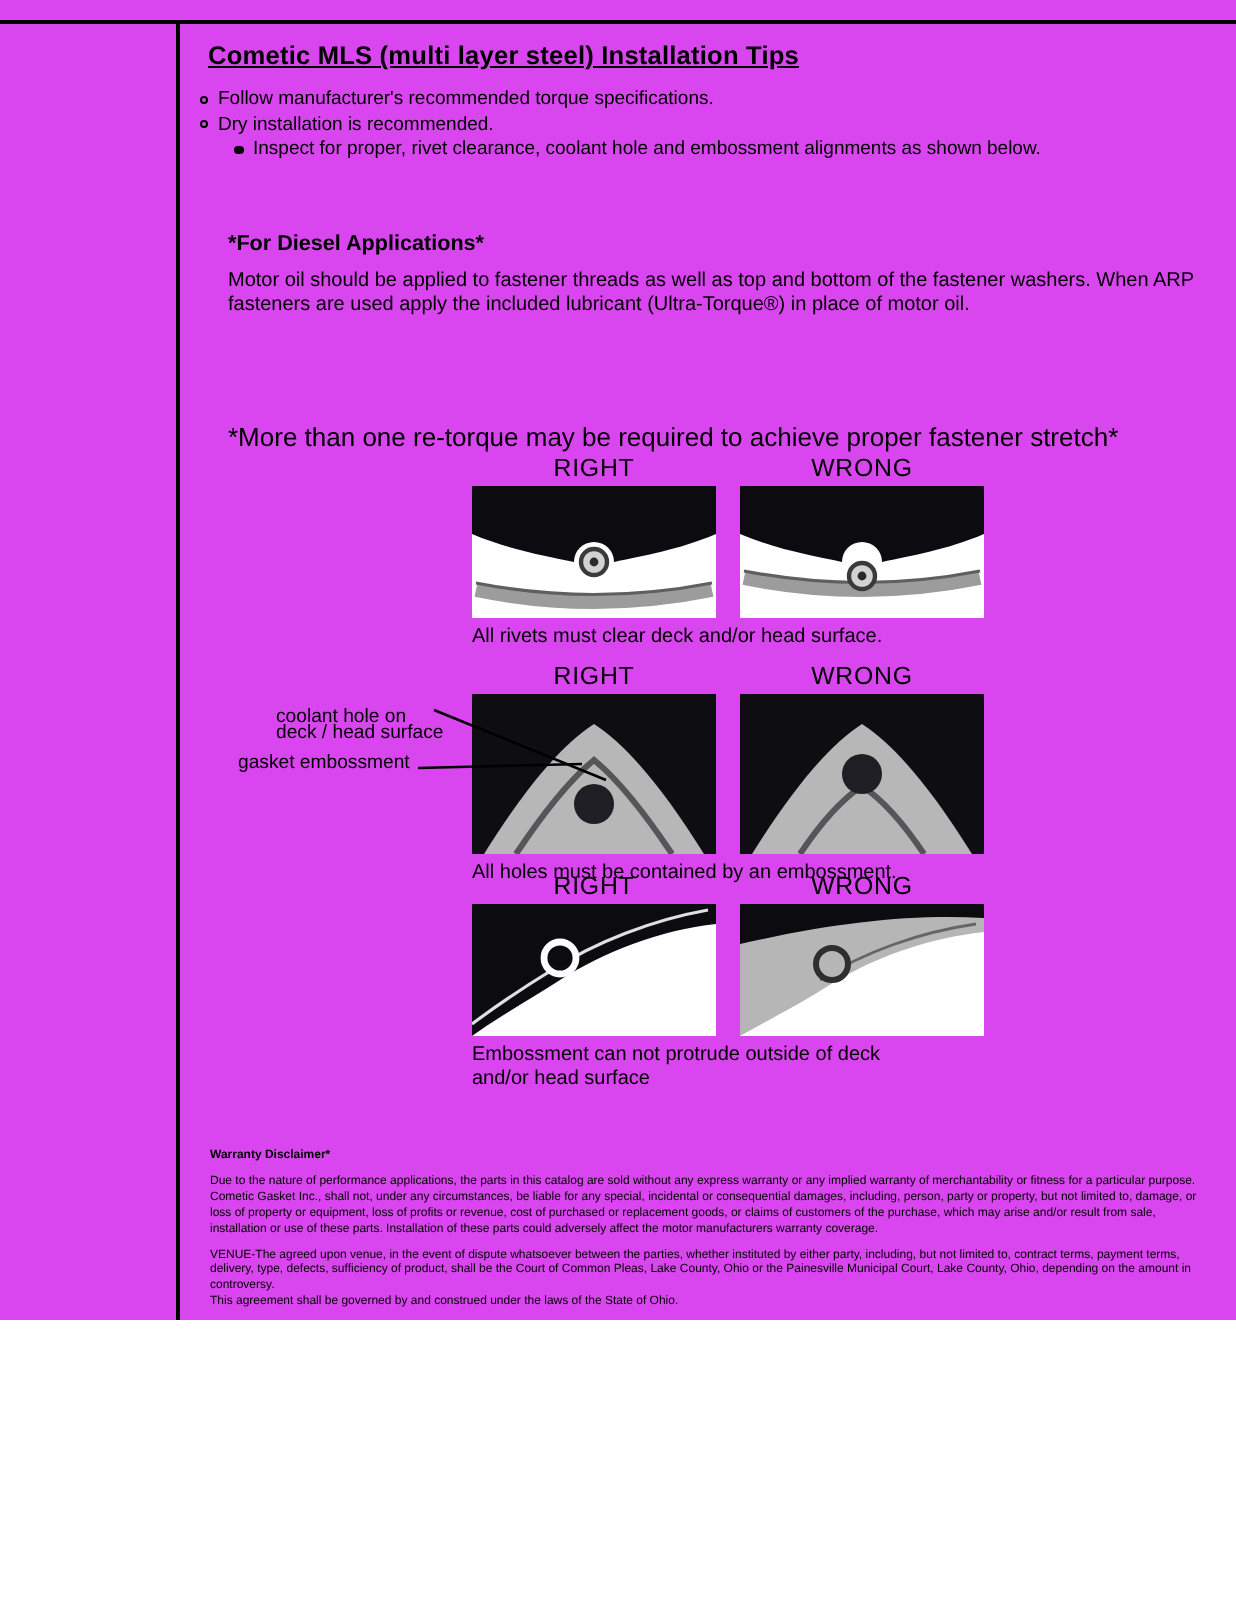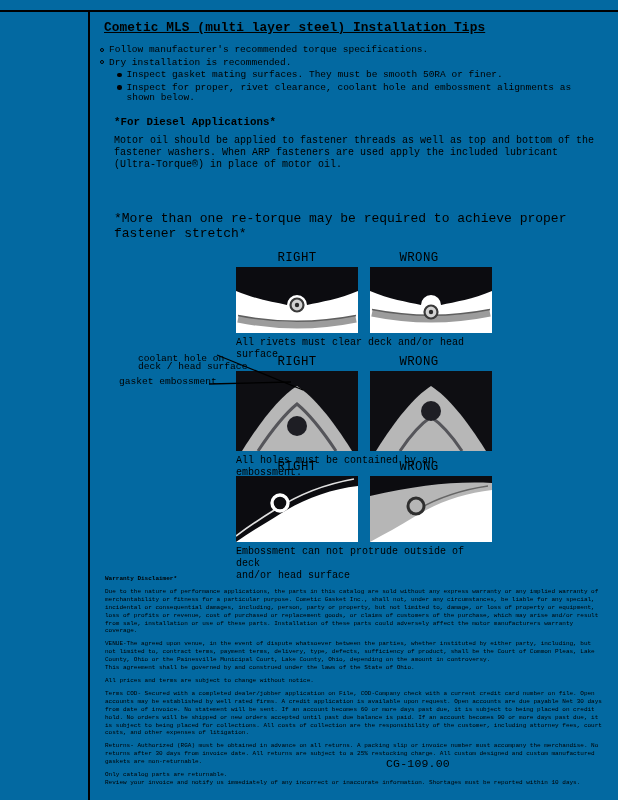--- a/index.html
+++ b/index.html
@@ -1,39 +1,39 @@
 <!DOCTYPE html>
 <html><head>
 <meta charset="utf-8">
 <style>
   * { margin:0; padding:0; box-sizing:border-box; }
   html,body { background:#ffffff; }
   .page {
-    position:relative; width:618px; height:800px; background:#0369a1;
-    font-family:Liberation Mono, monospace; color:#000; overflow:hidden;
+    position:relative; width:618px; height:660px; background:#d946ef;
+    font-family:Liberation Sans, sans-serif; color:#000; overflow:hidden;
   }
   .rule-top  { position:absolute; left:0;  top:10px; width:618px; height:2px; background:#000; }
   .rule-left { position:absolute; left:88px; top:10px; width:2px; height:790px; background:#000; }
 
   .title { position:absolute; left:104px; top:20px; font-size:12.8px; font-weight:bold; text-decoration:underline; letter-spacing:.1px; }
 
   .tips { position:absolute; left:100px; top:45px; width:480px; font-size:9.5px; line-height:10.2px; }
   .tip  { display:flex; align-items:flex-start; margin-bottom:2.4px; }
   .tip.sub { margin-left:17px; }
   .b-open { flex:none; width:4px; height:4px; border:1px solid #000; border-radius:50%; margin:2.6px 5px 0 0; }
   .b-fill { flex:none; width:4.5px; height:4.5px; background:#000; border-radius:50%; margin:2.6px 5px 0 0; }
 
   .diesel-h { position:absolute; left:114px; top:116px; font-size:10.8px; font-weight:bold; }
   .para1 { position:absolute; left:114px; top:135px; width:486px; font-size:10px; line-height:12px; }
   .para2 { position:absolute; left:114px; top:170px; width:444px; font-size:9.8px; line-height:12px; }
   .note  { position:absolute; left:114px; top:211px; font-size:13px; }
 
   .dg-row { position:absolute; left:236px; width:256px; }
   .row1 { top:227px; } .row2 { top:331px; } .row3 { top:436px; }
-  .dg-labels { display:flex; gap:0;margin-top:24px; }
+  .dg-labels { display:flex; gap:12px; }
   .dg-labels span { width:122px; text-align:center; font-size:12.4px; letter-spacing:.4px; }
   .dg-imgs { display:flex; gap:12px; margin-top:2px; }
   .dg-caption { font-size:10px; margin-top:4px; line-height:12px; }
   svg.dg { display:block; }
 
   .callout { position:absolute; font-size:9.6px; line-height:11px; }
   .co-1 { left:138px; top:353px; }
   .co-2 { left:138px; top:361px;text-align:right; }
   .co-3 { left:119px; top:376px; }
   .callout-lines { position:absolute; left:205px; top:345px; }
@@ -55,24 +55,20 @@
   <div class="title">Cometic MLS (multi layer steel) Installation Tips</div>
 
   <div class="tips">
     <div class="tip">
       <span class="b-open"></span>
       <span>Follow manufacturer's recommended torque specifications.</span>
     </div>
     <div class="tip">
       <span class="b-open"></span>
       <span>Dry installation is recommended.</span>
-    </div>
-    <div class="tip sub">
-      <span class="b-fill"></span>
-      <span>Inspect gasket mating surfaces.  They must be smooth 50RA or finer.</span>
     </div>
     <div class="tip sub">
       <span class="b-fill"></span>
       <span>Inspect for proper, rivet clearance, coolant hole and embossment alignments as shown below.</span>
     </div>
   </div>
 
   <div class="diesel-h">*For Diesel Applications*</div>
   <div class="para1">Motor oil should be applied to fastener threads as well as top and bottom of the fastener washers. When ARP fasteners are used apply the included lubricant (Ultra-Torque®) in place of motor oil.</div>
   <div class="note">*More than one re-torque may be required to achieve proper fastener stretch*</div>

